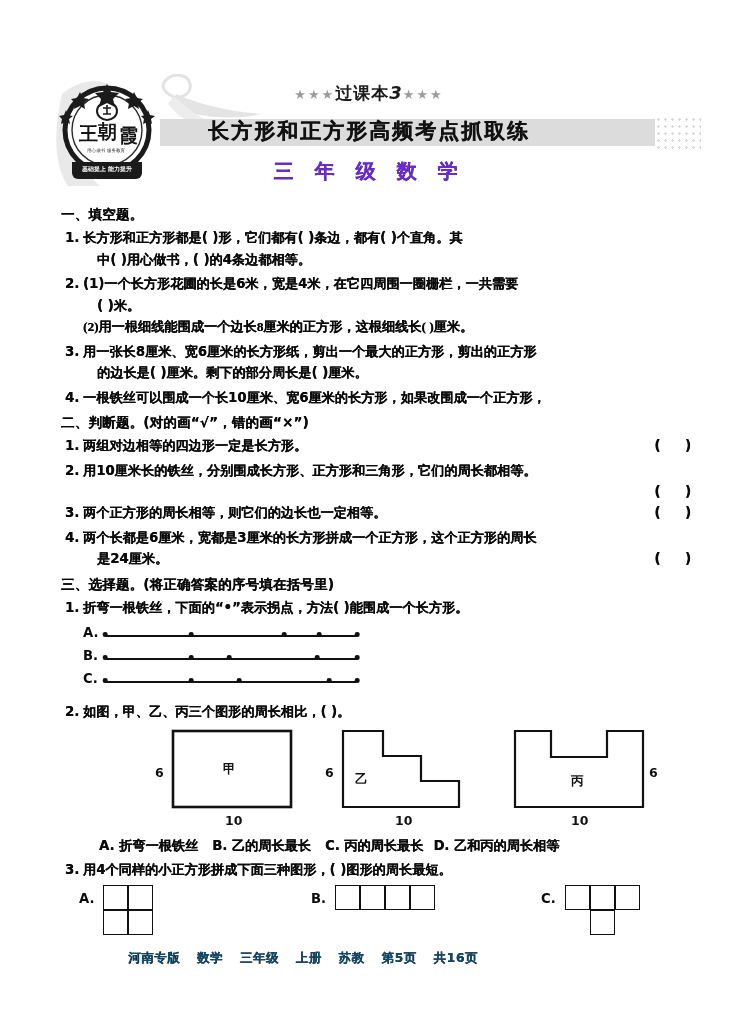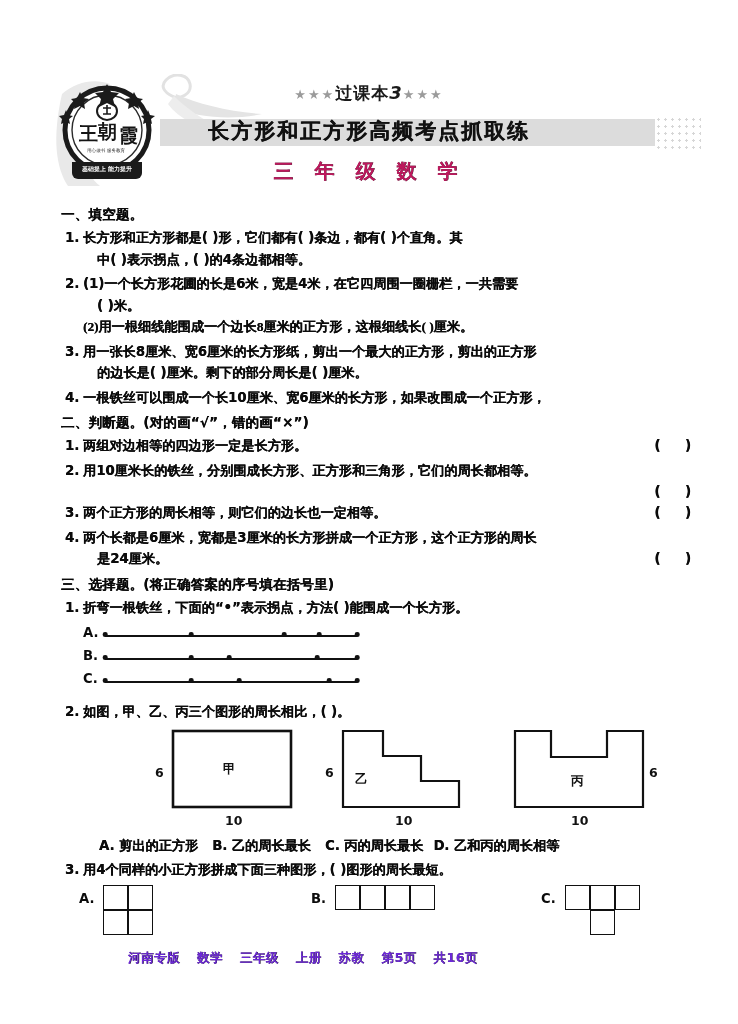--- a/index.html
+++ b/index.html
@@ -83,21 +83,21 @@
   }
 
   .sub-title {
     position: absolute;
     left: 0; top: 158px;
     width: 738px;
     text-align: center;
     font-size: 20px;
     font-weight: bold;
     letter-spacing: 7px;
-    color: #be185d;
+    color: #6d28d9;
     text-shadow: 0.3px 0 0 #141414;
   }
 
   
   .sheet {
     position: absolute;
     left: 61px; top: 200px;
     width: 640px;
   }
 
@@ -206,21 +206,21 @@
 
   
   .footer {
     position: absolute;
     left: 0; top: 950px;
     width: 606px;
     text-align: center;
     font-size: 12.5px;
     font-weight: bold;
     letter-spacing: .5px;
-    color: #6d28d9;
+    color: #0c4a6e;
     text-shadow: 0.3px 0 0 #111;
   }
   .footer span { margin: 0 6px; }
 </style>
 </head>
 <body>
 
 <div class="header">
 
   <div class="ribbon">
@@ -267,21 +267,21 @@
   <div class="sub-title">三 年 级 数 学</div>
 </div>
 
 <div class="sheet">
 
   <div class="sec-head">一、填空题。</div>
 
   <div class="q">
     <span class="num">1.</span>
     <span>长方形和正方形都是(      )形，它们都有(      )条边，都有(      )个直角。其</span>
-    <span class="cont">中(          )表示拐点，(          )的4条边都相等。</span>
+    <span class="cont">中(          )用心做书，(          )的4条边都相等。</span>
   </div>
 
   <div class="q">
     <span class="num">2.</span>
     <span>(1)一个长方形花圃的长是6米，宽是4米，在它四周围一圈栅栏，一共需要</span>
     <span class="cont">(      )米。</span>
     <span class="cont noind">(2)用一根细线能围成一个边长8厘米的正方形，这根细线长(      )厘米。</span>
   </div>
 
   <div class="q">
@@ -388,21 +388,21 @@
       <svg width="132" height="82" viewBox="0 0 132 82" aria-hidden="true">
         <path d="M2,2 H38 V28 H94 V2 H130 V78 H2 Z" fill="#fff" stroke="#111" stroke-width="2.2" stroke-linejoin="miter"></path>
       </svg>
       <span class="lbl-in" style="left:58px; top:44px;">丙</span>
       <span class="lbl-right" style="left:136px; top:36px;">6</span>
       <span class="lbl-bottom" style="left:58px; top:84px;">10</span>
     </div>
   </div>
 
   <div class="q" style="padding-left:38px; margin-top:2px;">
-    <span>A. 剪出的正方形</span><span style="display:inline-block;width:14px"></span><span>B. 乙的周长最长</span><span style="display:inline-block;width:14px"></span><span>C. 丙的周长最长</span><span style="display:inline-block;width:10px"></span><span>D. 乙和丙的周长相等</span>
+    <span>A. 折弯一根铁丝</span><span style="display:inline-block;width:14px"></span><span>B. 乙的周长最长</span><span style="display:inline-block;width:14px"></span><span>C. 丙的周长最长</span><span style="display:inline-block;width:10px"></span><span>D. 乙和丙的周长相等</span>
   </div>
 
   <div class="q" style="margin-top:3px;">
     <span class="num">3.</span>
     <span>用4个同样的小正方形拼成下面三种图形，(      )图形的周长最短。</span>
   </div>
 
   <div class="tiles-row">
 
     <div class="tilegrp" style="left:18px;">

